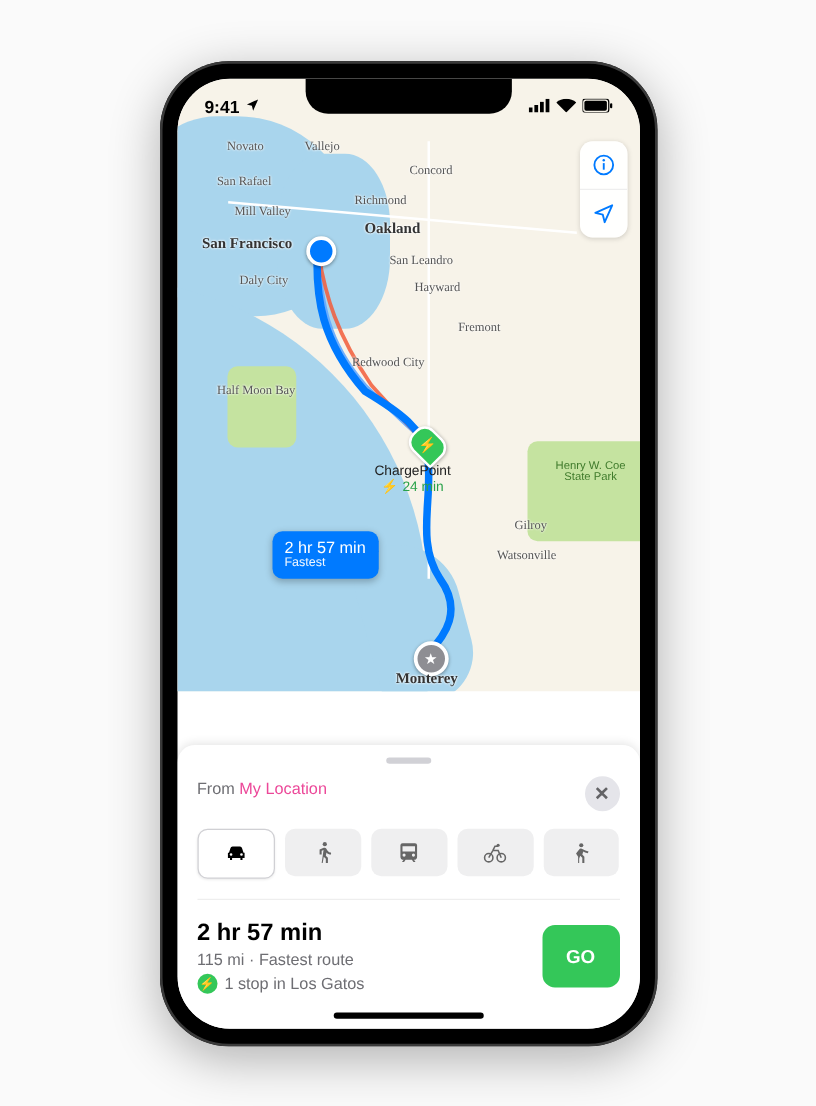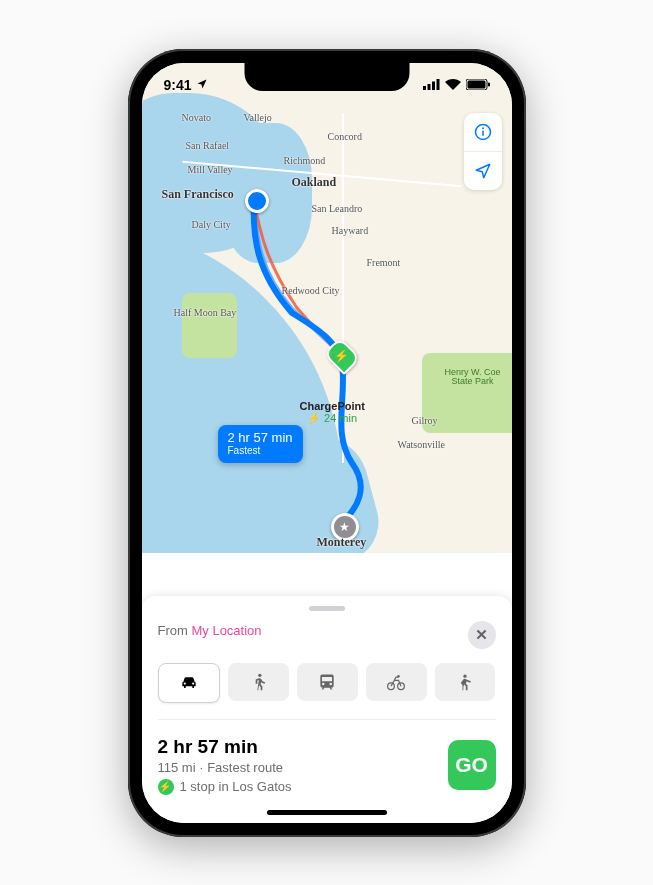--- a/index.html
+++ b/index.html
@@ -101,21 +101,21 @@
     position:absolute;width:20px;height:26px;
     background:#34c759;border:2px solid #fff;
     border-radius:10px 10px 10px 2px / 10px 10px 10px 2px;
     transform:rotate(-45deg);
     display:flex;align-items:center;justify-content:center;
     box-shadow:0 1px 3px rgba(0,0,0,0.3);
   }
   .charge-pin span{ transform:rotate(45deg); color:#fff; font-size:12px; }
 
   .charge-label { position:absolute; font-size:11px; text-align:center; }
-  .charge-label .name { font-weight:700; color:#222;margin-top:29px; }
+  .charge-label .name { font-weight:400; color:#222; }
   .charge-label .time { color:#2aa24a; font-weight:500; }
 
   .route-callout {
     position:absolute;
     background:#007aff; color:#fff;
     padding:6px 10px; border-radius:8px;
     font-size:13px; line-height:1.15;
     box-shadow:0 2px 6px rgba(0,0,0,0.25);
   }
   .route-callout .sub { font-size:10px; opacity:0.95; }
@@ -163,22 +163,22 @@
   }
   .mode-btn.selected { background:#fff; border:1px solid #d0d0d4; color:#000; box-shadow:0 1px 2px rgba(0,0,0,0.08); }
   .mode-btn svg { width:20px; height:20px; }
 
   .route-row { display:flex; justify-content:space-between; align-items:center; margin-top:6px; border-top:1px solid #eee; padding-top:16px; }
   .route-info .time { font-size:19px; font-weight:600; }
   .route-info .dist { font-size:13px; color:#6e6e73; margin-top:2px; }
   .stop { display:flex; align-items:center; gap:6px; font-size:13px; color:#6e6e73; margin-top:4px; }
   .stop .bolt { width:16px;height:16px;border-radius:50%;background:#34c759;color:#fff;display:flex;align-items:center;justify-content:center;font-size:10px; }
   .go-btn {
-    width:48px;height:50px;border-radius:10px;background:#34c759;color:#fff;
-    display:flex;align-items:center;justify-content:center;font-size:21px;font-weight:600;
+    width:62px;height:50px;border-radius:10px;background:#34c759;color:#fff;
+    display:flex;align-items:center;justify-content:center;font-size:15px;font-weight:600;
   }
   .home-ind { position:absolute;bottom:8px;left:50%;transform:translateX(-50%);width:120px;height:5px;background:#000;border-radius:3px;z-index:60; }
 
   .proute { stroke:#007aff; stroke-width:6; fill:none; stroke-linecap:round; stroke-linejoin:round; }
   .aroute { stroke:#f25c3a; stroke-width:3; fill:none; stroke-linecap:round; opacity:0.85; }
   .boute  { stroke:#61a7ff; stroke-width:3; fill:none; stroke-linecap:round; opacity:0.9; }
 </style>
 </head>
 <body>
 
@@ -249,21 +249,21 @@
       </div>
       <div class="dest-pin" style="left:189px;top:450px;">★</div>
 
       <div class="route-callout" style="left:76px;top:362px;">
         <div>2 hr 57 min</div>
         <div class="sub">Fastest</div>
       </div>
 
       <div class="land-label" style="left:40px;top:49px;">Novato</div>
       <div class="land-label" style="left:102px;top:49px;">Vallejo</div>
-      <div class="land-label" style="left:44px;top:77px;">San Rafael</div>
+      <div class="land-label" style="left:32px;top:77px;">San Rafael</div>
       <div class="land-label" style="left:46px;top:101px;">Mill Valley</div>
       <div class="land-label big" style="left:20px;top:124px;">San Francisco</div>
       <div class="land-label" style="left:50px;top:156px;">Daly City</div>
       <div class="land-label" style="left:186px;top:68px;">Concord</div>
       <div class="land-label" style="left:142px;top:92px;text-align:right;">Richmond</div>
       <div class="land-label big" style="left:150px;top:112px;">Oakland</div>
       <div class="land-label" style="left:170px;top:140px;">San Leandro</div>
       <div class="land-label" style="left:190px;top:162px;">Hayward</div>
       <div class="land-label" style="left:225px;top:194px;">Fremont</div>
       <div class="land-label" style="left:140px;top:222px;">Redwood City</div>

